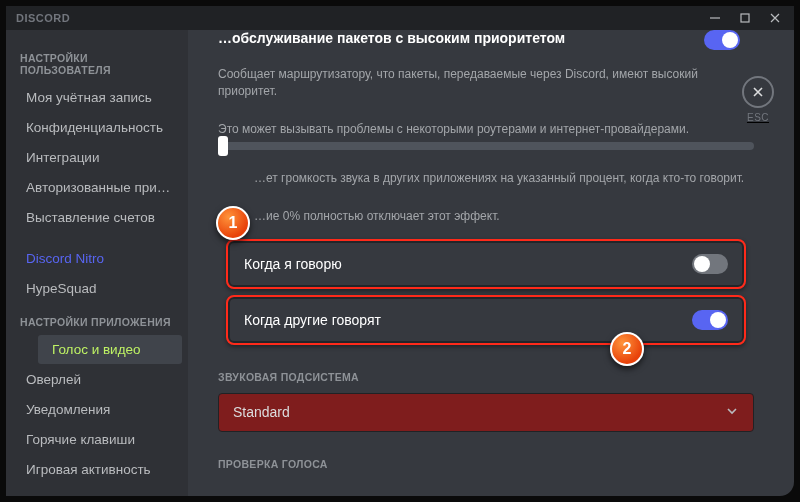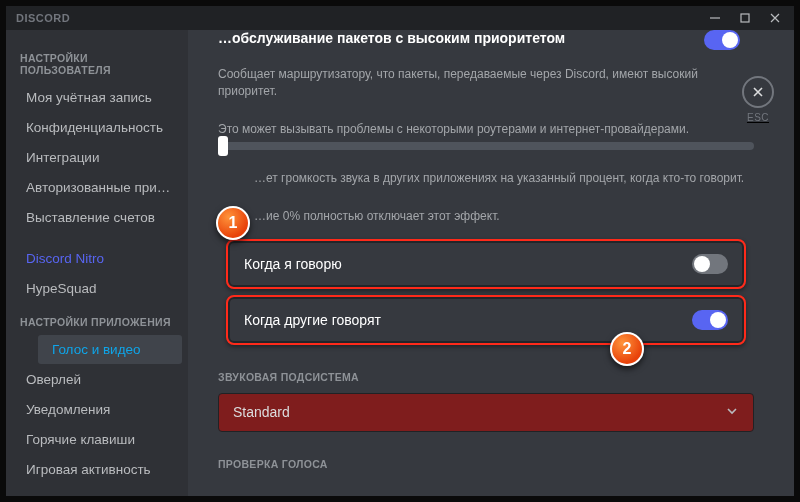--- a/index.html
+++ b/index.html
@@ -12,20 +12,21 @@
     overflow: hidden;
     position: relative;
   }
   .window {
     position: absolute;
     left: 6px; top: 6px;
     width: 788px; height: 490px;
     background: #36393f;
     display: flex;
     flex-direction: column;
+    border-radius: 14px;
   }
   .titlebar {
     height: 24px;
     background: #202225;
     display: flex;
     align-items: center;
     justify-content: space-between;
     padding: 0 6px 0 10px;
   }
   .titlebar .app-title {
@@ -64,21 +65,21 @@
     padding: 7px 10px 7px 14px;
     margin: 1px 6px;
     border-radius: 3px;
     cursor: pointer;
     white-space: nowrap;
     overflow: hidden;
     text-overflow: ellipsis;
   }
   .side-item.active {
     background: #40444b;
-    color: #0ea5e9;
+    color: #bef264;
     margin-left: 32px;
   }
   .side-item.nitro { color: #5865f2; }
   .main {
     flex: 1;
     position: relative;
     padding: 0 40px 0 30px;
     overflow: hidden;
     color: #b9bbbe;
   }

